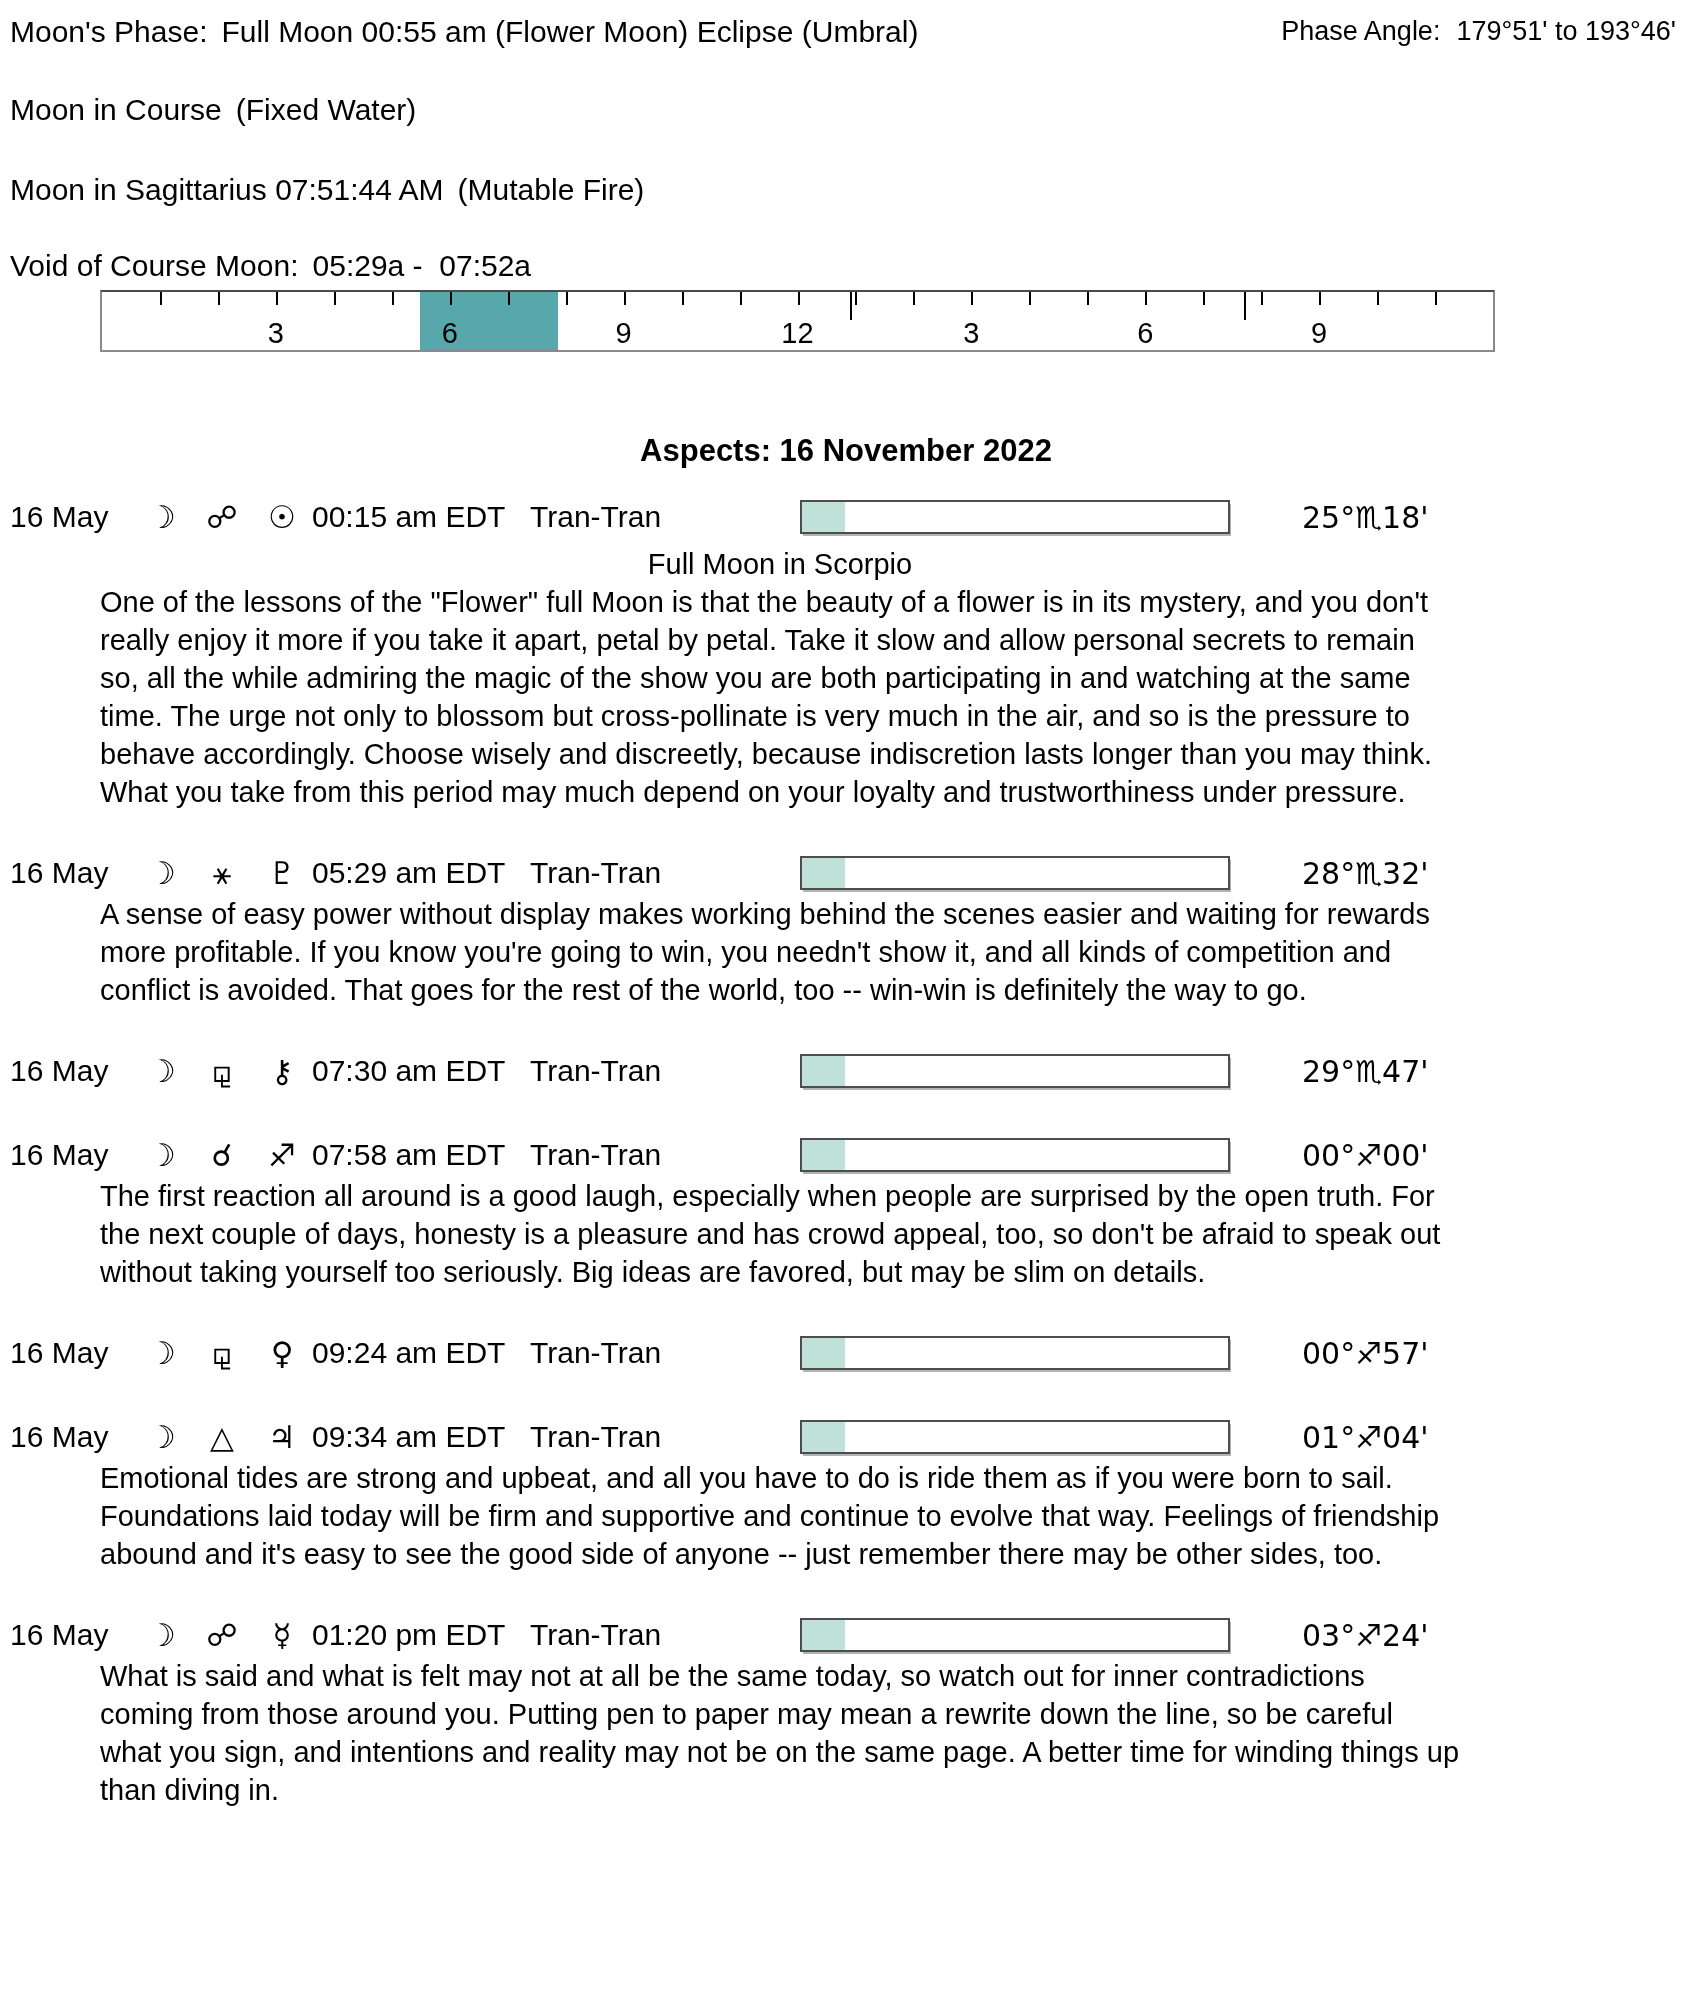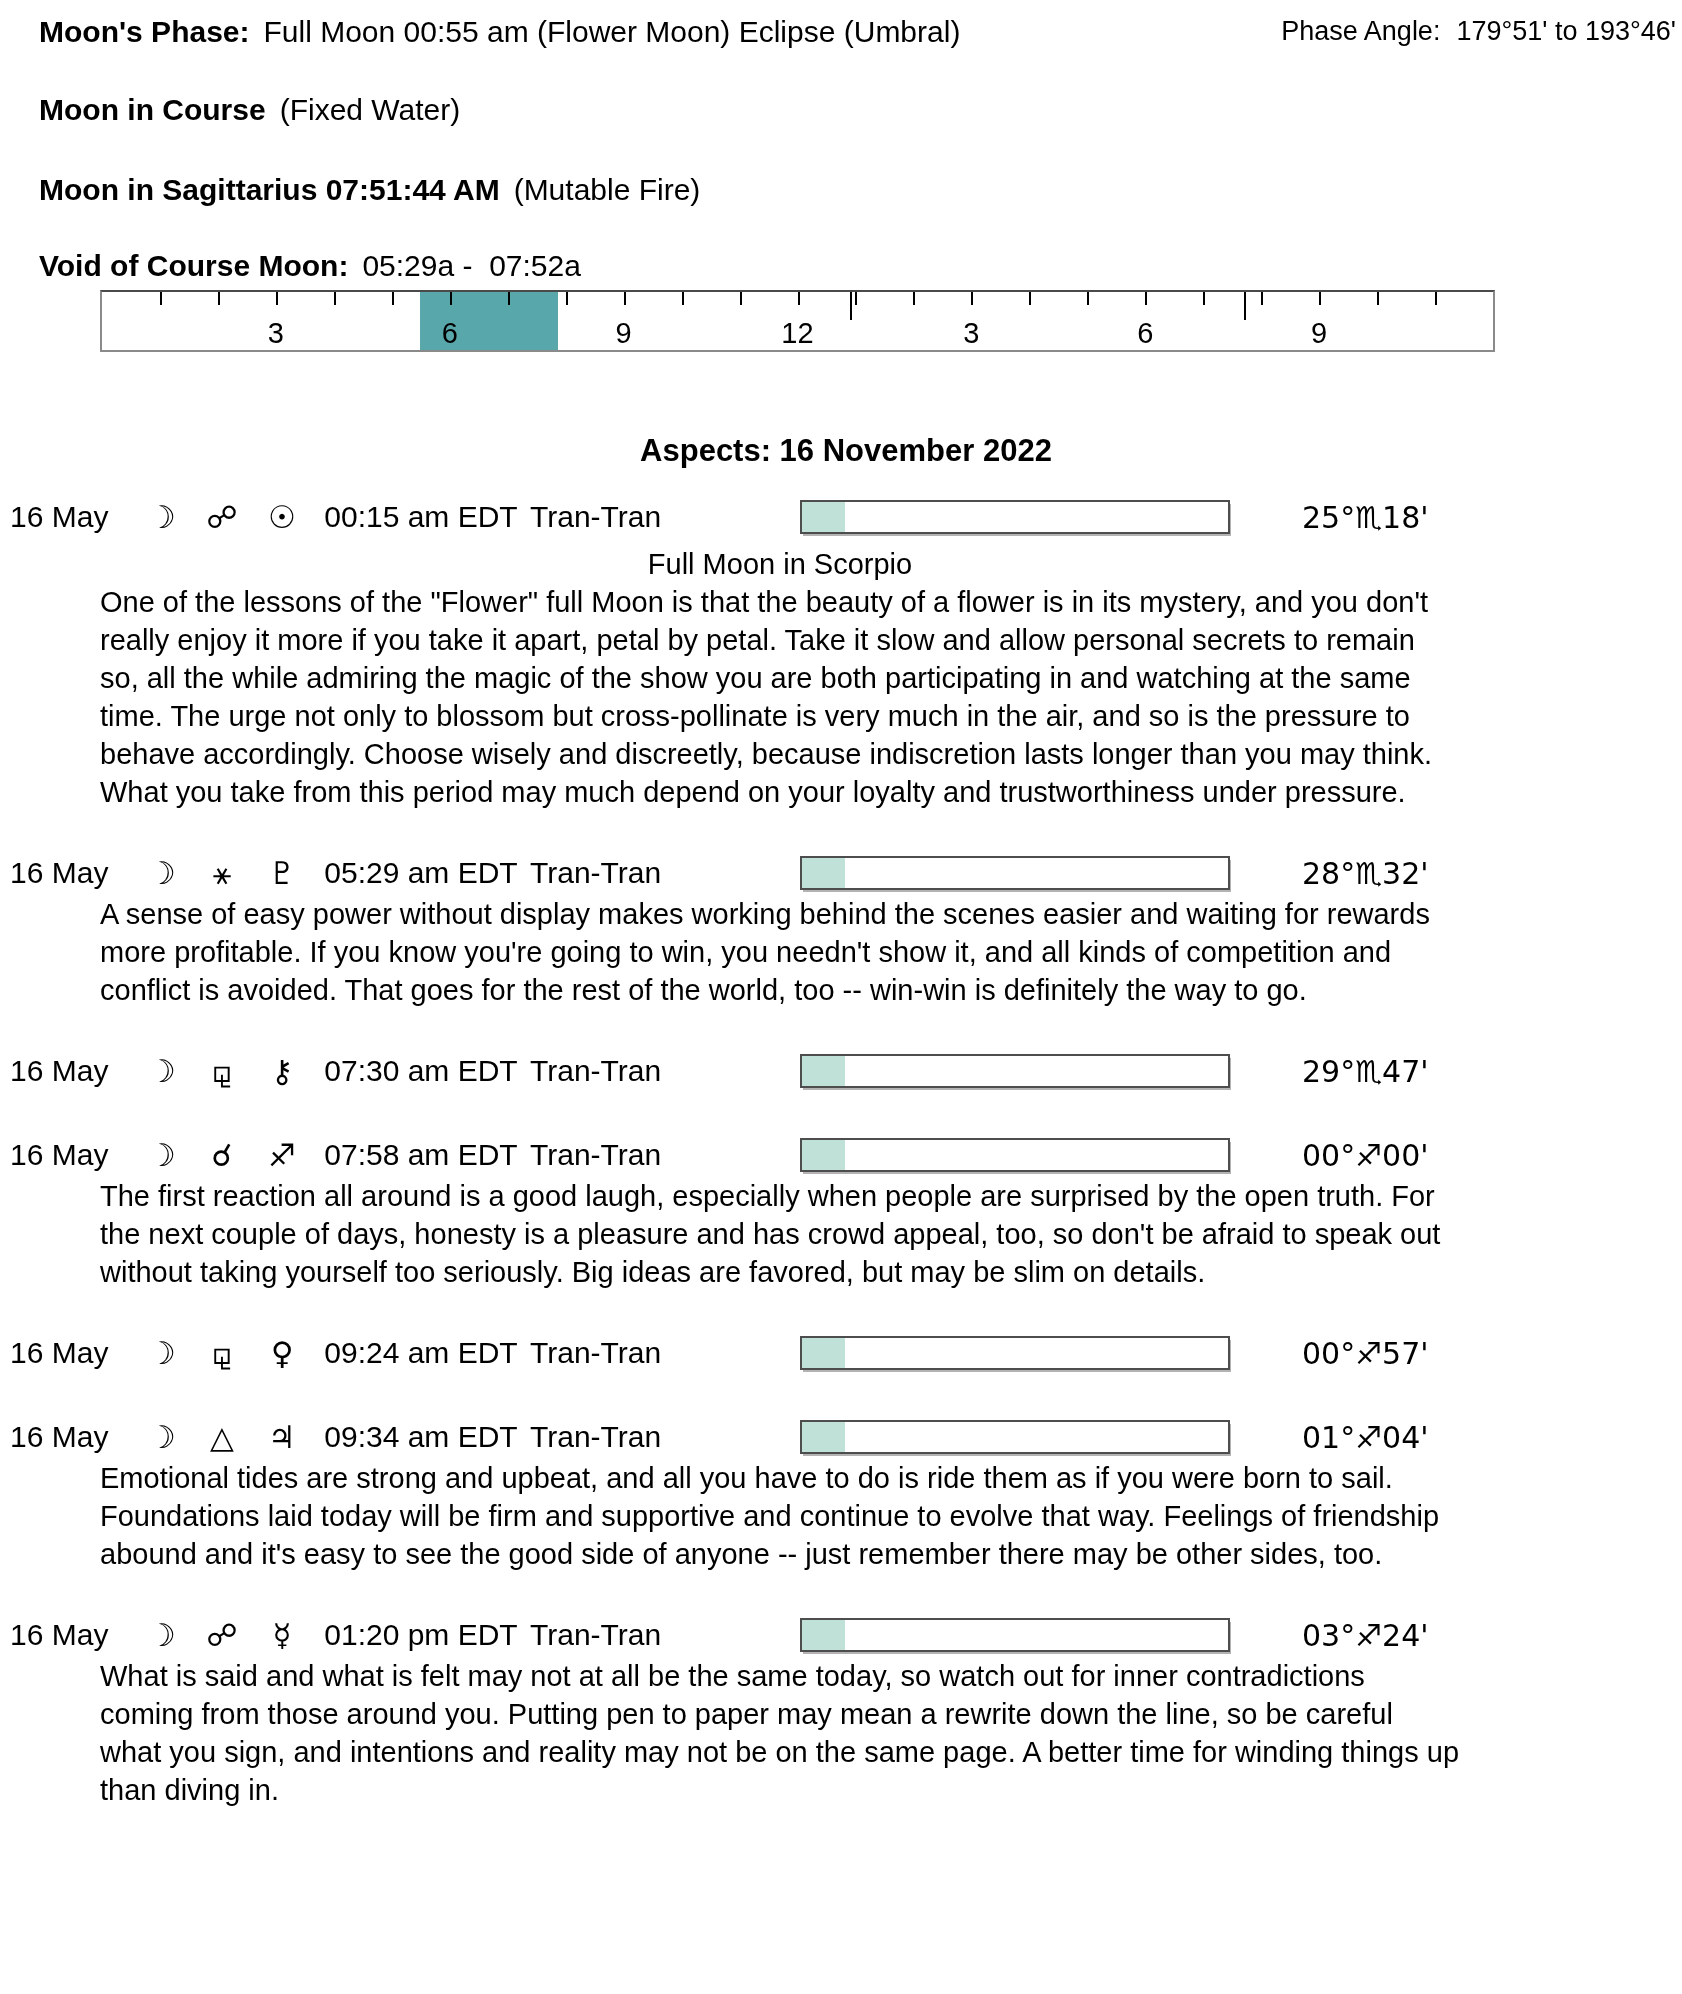--- a/index.html
+++ b/index.html
@@ -5,21 +5,21 @@
   html,body{margin:0;padding:0;background:#fff;}
   body{
     width:1682px;height:1994px;overflow:hidden;position:relative;
     font-family:"Liberation Sans",sans-serif;color:#000;
   }
   .page{padding:14px 0 0 10px;}
   .hline{font-size:30px;line-height:36px;white-space:pre;}
   .hl2{margin-top:42px;}
   .hl3{margin-top:44px;}
   .hl4{margin-top:40px;}
-  .b{font-weight:bold;margin-left:29px;}
+  .b{font-weight:normal;}
   .h-value{margin-left:14px;font-weight:normal;}
   .phase-angle{position:absolute;top:16px;right:6px;font-size:27px;white-space:pre;}
   .phase-angle .h-value{margin-left:16px;}
 
   
   .ruler{
     position:relative;margin:6px 0 0 90px;width:1391px;height:58px;
     border:2px solid #8a8a8a;border-top-color:#4a4a4a;background:#fff;
   }
   .tick{position:absolute;top:0;width:2px;height:13px;background:#000;}
@@ -28,21 +28,21 @@
   .hlabel{position:absolute;bottom:2px;transform:translateX(-50%);font-size:29px;line-height:29px;}
 
   .aspects-title{margin-top:80px;text-align:center;font-size:31px;font-weight:bold;line-height:37px;}
 
   .aspect-block{margin-top:40px;}
   .aspect-block.first{margin-top:26px;}
   .aspect-row{display:flex;align-items:center;height:44px;font-size:30px;}
   .a-date{width:122px;}
   .a-syms{width:180px;display:flex;font-family:"DejaVu Sans",sans-serif;font-size:31px;}
   .a-syms .sym{width:60px;text-align:center;}
-  .a-time{width:218px;text-align:center;}
+  .a-time{width:218px;}
   .a-type{width:270px;}
   .a-bar{
     position:relative;width:426px;height:30px;background:#fff;
     border:2px solid #4d4d4d;box-shadow:2px 3px 0 -1px #b3b3b3;display:inline-block;
   }
   .a-bar-fill{position:absolute;left:0;top:0;bottom:0;}
   .a-pos{margin-left:72px;font-family:"DejaVu Sans",sans-serif;font-size:30px;white-space:pre;}
   .a-heading,.a-text{margin-left:90px;width:1360px;font-size:29px;line-height:38px;}
   .a-heading{margin-top:6px;text-align:center;}
   .a-text{margin-top:0;}

